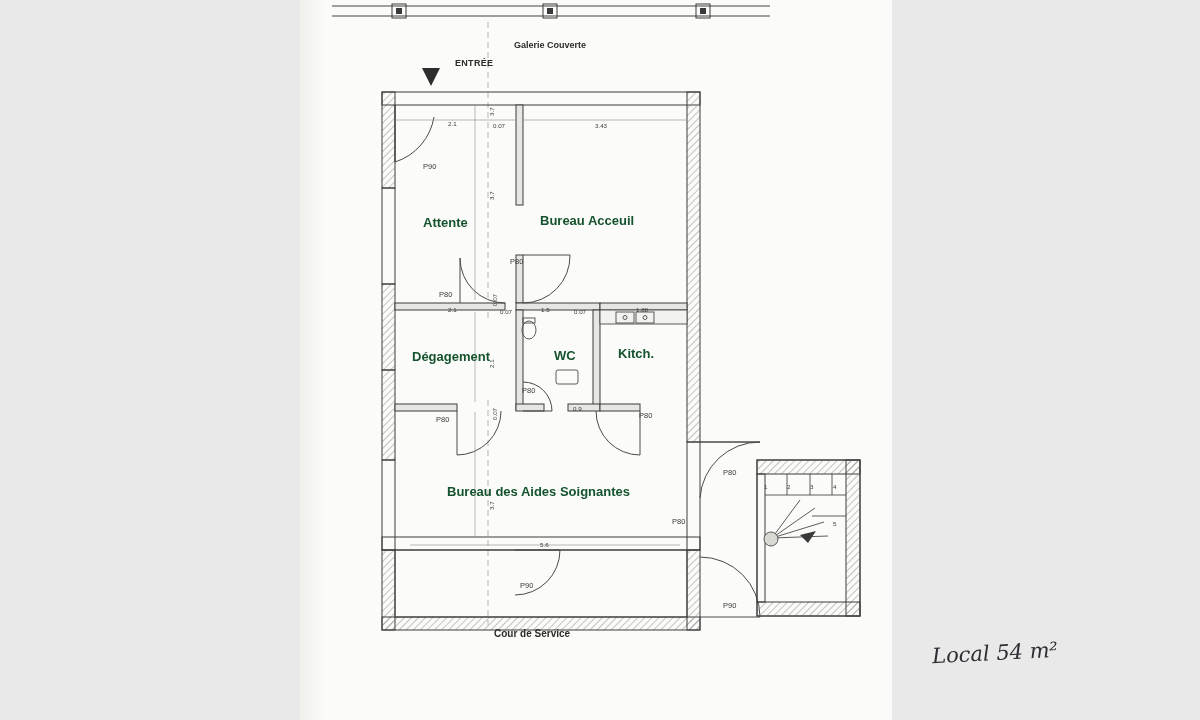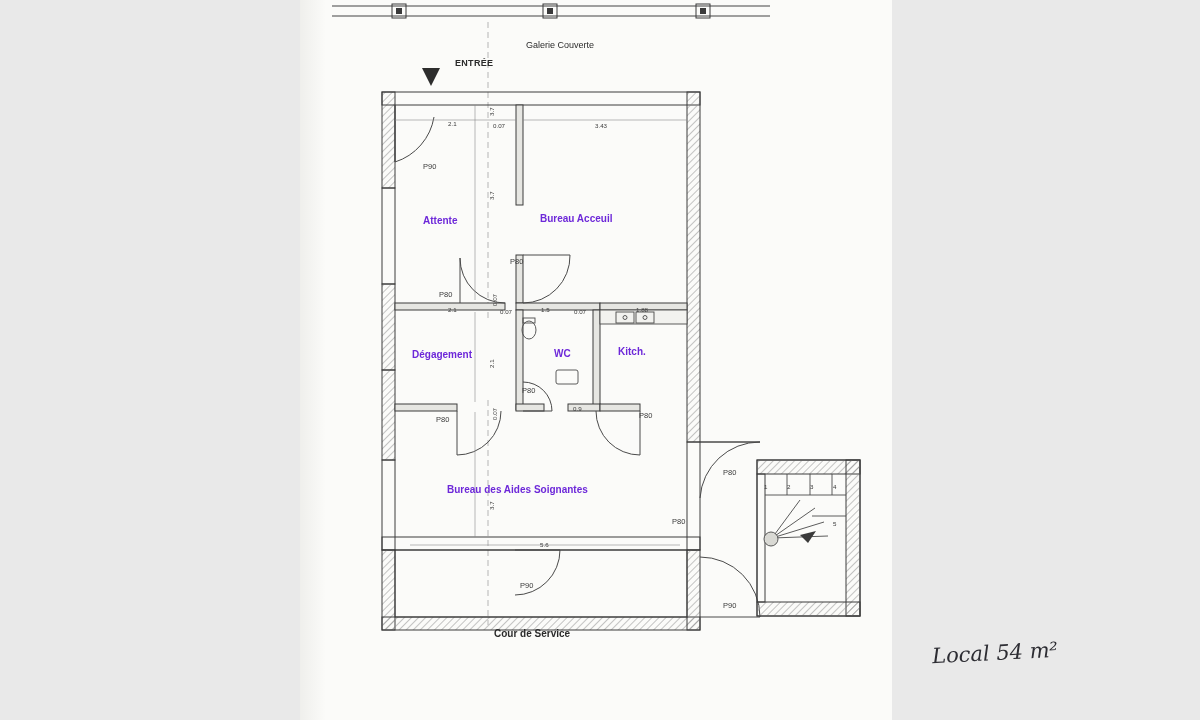--- a/index.html
+++ b/index.html
@@ -35,22 +35,22 @@
     left: 0; top: 0; bottom: 0; width: 26px;
     background: linear-gradient(to right, #efefec, #fbfbf9);
   }
   .lbl {
     position: absolute;
     color: #2b2b2b;
     white-space: nowrap;
   }
   .room {
     font-weight: bold;
-    font-size: 10px;
-    color: #6d28d9;
+    font-size: 13px;
+    color: #14532d;
   }
   .small {
     font-size: 7.5px;
     color: #3a3a3a;
     text-align: right;
   }
   .tiny {
     font-size: 6.2px;
     color: #3a3a3a;
   }
@@ -220,21 +220,21 @@
         <line x1="95" y1="120" x2="216" y2="120"></line>
         <line x1="223" y1="120" x2="387" y2="120"></line>
         <line x1="175" y1="105" x2="175" y2="300"></line>
         <line x1="175" y1="312" x2="175" y2="402"></line>
         <line x1="175" y1="412" x2="175" y2="537"></line>
         <line x1="110" y1="545" x2="380" y2="545"></line>
       </g>
     </svg>
 
     <div class="lbl cap" style="left:107px; top:58px;">ENTRÉE</div>
-    <div class="lbl" style="left:226px; top:40px; font-size:9px; font-weight:normal;">Galerie Couverte</div>
+    <div class="lbl" style="left:214px; top:40px; font-size:9px; font-weight:bold;">Galerie Couverte</div>
     <div class="lbl" style="left:194px; top:628px; font-size:10px; font-weight:bold;">Cour de Service</div>
 
     <div class="lbl room" style="left:123px; top:215px;">Attente</div>
     <div class="lbl room" style="left:240px; top:213px;">Bureau Acceuil</div>
     <div class="lbl room" style="left:112px; top:349px;">Dégagement</div>
     <div class="lbl room" style="left:254px; top:348px;">WC</div>
     <div class="lbl room" style="left:318px; top:346px;">Kitch.</div>
     <div class="lbl room" style="left:147px; top:484px;">Bureau des Aides Soignantes</div>
 
     <div class="lbl small" style="left:123px; top:162px;">P90</div>

